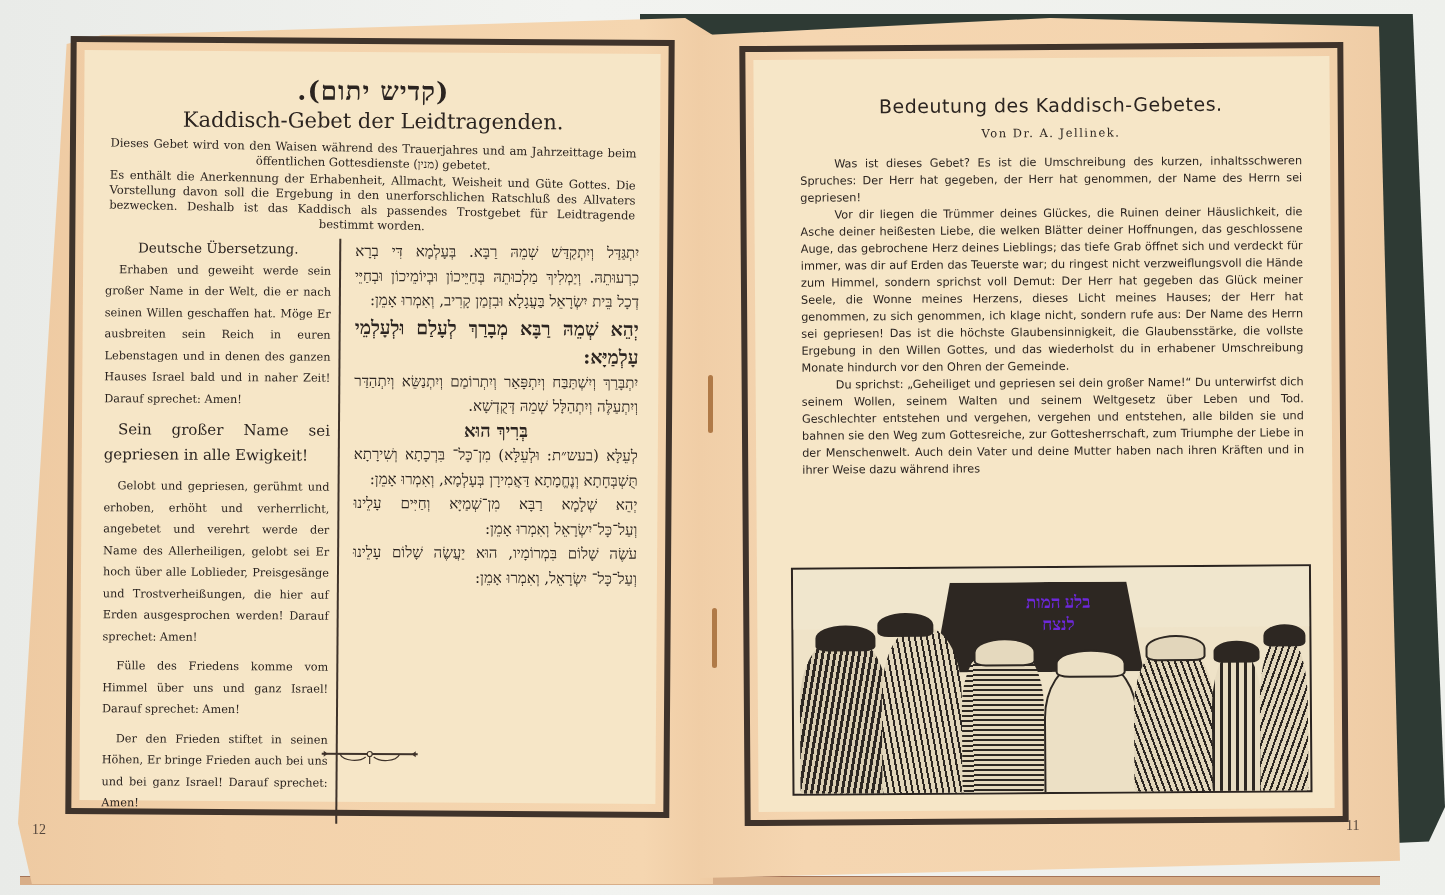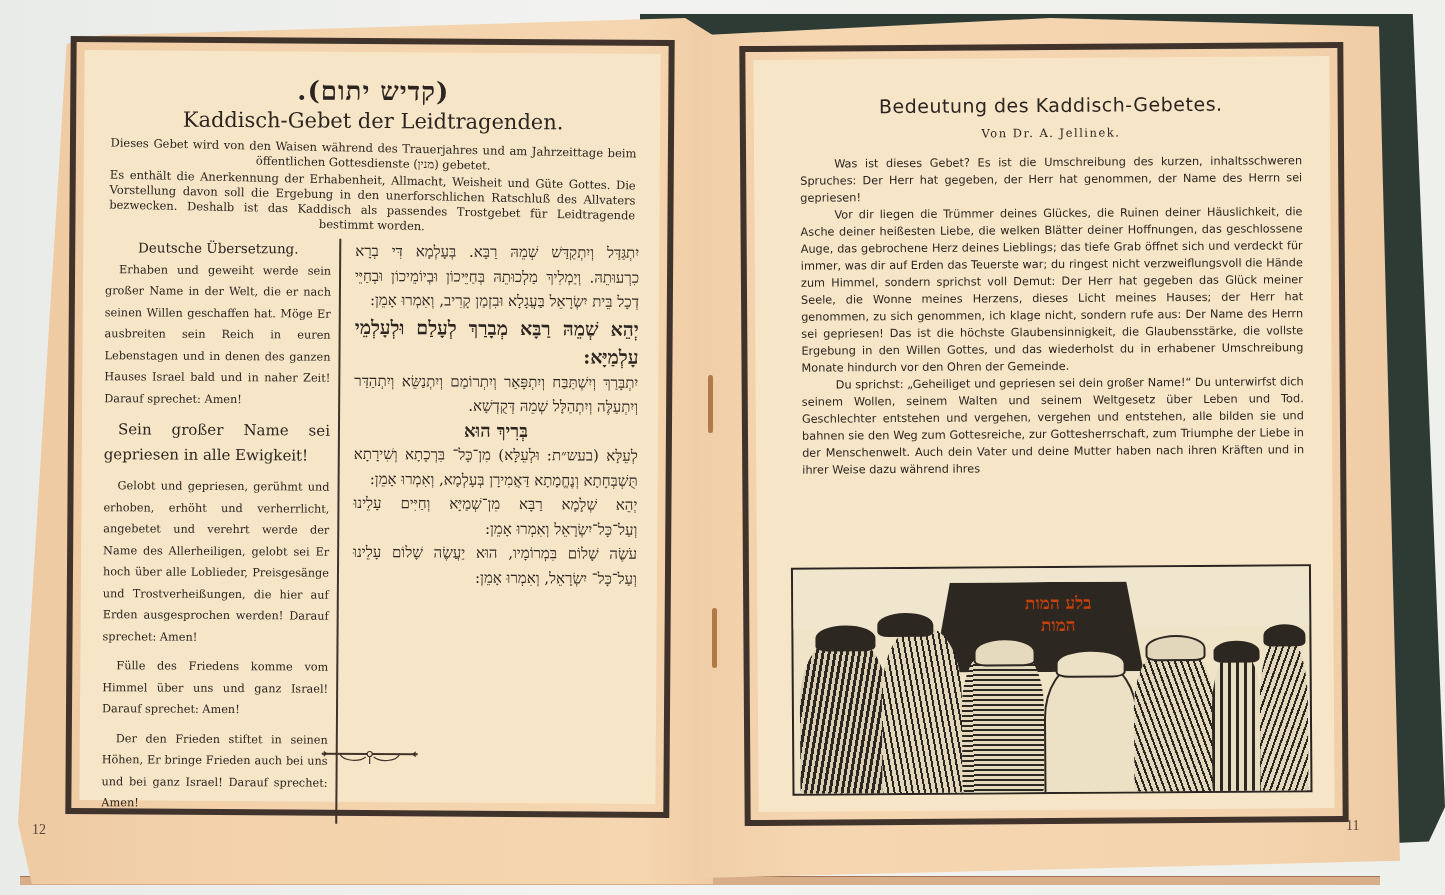--- a/index.html
+++ b/index.html
@@ -72,22 +72,22 @@
   .illustration {
     position: absolute; left: 34px; top: 508px; width: 516px; height: 224px;
     border: 2px solid #2b2420; background: #efe3c8; overflow: hidden;
   }
   .illus-sky { position: absolute; left: 0; top: 0; right: 0; height: 60px; background: #f0e6cd; }
   .coffin {
     position: absolute; left: 140px; top: 14px; width: 210px; height: 90px; background: #2d2722;
     clip-path: polygon(8% 0, 92% 0, 100% 100%, 0 100%);
   }
   .coffin-text {
-    position: absolute; left: 200px; top: 24px; width: 130px; color: #c2410c; direction: rtl;
-    font-size: 17px; font-weight: bold; text-align: center; line-height: 22px;
+    position: absolute; left: 200px; top: 24px; width: 130px; color: #6d28d9; direction: rtl;
+    font-size: 17px; font-weight: bold; text-align: center; line-height: 22px; font-family: Liberation Serif, serif;
   }
   .figure { position: absolute; border-radius: 40% 40% 8% 8%; }
   .hat { position: absolute; background: #2d2722; border-radius: 50% 50% 20% 20%; }
   .page-num { position: absolute; font-family: "Liberation Serif", serif; font-size: 14px; color: #55473d; }
 </style>
 </head>
 <body>
 
 <div class="cover"></div>
 <div class="page-edge"></div>
@@ -145,21 +145,21 @@
         <p>Was ist dieses Gebet? Es ist die Umschreibung des kurzen, inhaltsschweren Spruches: Der Herr hat gegeben, der Herr hat genommen, der Name des Herrn sei gepriesen!</p>
         <p>Vor dir liegen die Trümmer deines Glückes, die Ruinen deiner Häuslichkeit, die Asche deiner heißesten Liebe, die welken Blätter deiner Hoffnungen, das geschlossene Auge, das gebrochene Herz deines Lieblings; das tiefe Grab öffnet sich und verdeckt für immer, was dir auf Erden das Teuerste war; du ringest nicht verzweiflungsvoll die Hände zum Himmel, sondern sprichst voll Demut: Der Herr hat gegeben das Glück meiner Seele, die Wonne meines Herzens, dieses Licht meines Hauses; der Herr hat genommen, zu sich genommen, ich klage nicht, sondern rufe aus: Der Name des Herrn sei gepriesen! Das ist die höchste Glaubensinnigkeit, die Glaubensstärke, die vollste Ergebung in den Willen Gottes, und das wiederholst du in erhabener Umschreibung Monate hindurch vor den Ohren der Gemeinde.</p>
         <p>Du sprichst: „Geheiliget und gepriesen sei dein großer Name!“ Du unterwirfst dich seinem Wollen, seinem Walten und seinem Weltgesetz über Leben und Tod. Geschlechter entstehen und vergehen, vergehen und entstehen, alle bilden sie und bahnen sie den Weg zum Gottesreiche, zur Gottesherrschaft, zum Triumphe der Liebe in der Menschenwelt. Auch dein Vater und deine Mutter haben nach ihren Kräften und in ihrer Weise dazu während ihres</p>
       </div>
     </div>
     <div class="illustration">
       <div class="illus-sky"></div>
       <div class="coffin"></div>
       <div class="coffin-text">
         <div>בלע המות</div>
-        <div>המות</div>
+        <div>לנצח</div>
       </div>
 
       <div class="figure" style="left:6px; top:70px; width:88px; height:160px; background:repeating-linear-gradient(100deg,#2d2722 0 3px,#d9cdb2 3px 6px);"></div>
       <div class="hat" style="left:22px; top:56px; width:60px; height:26px;"></div>
       <div class="figure" style="left:88px; top:60px; width:80px; height:170px; background:repeating-linear-gradient(80deg,#2d2722 0 2px,#e2d6bb 2px 6px);"></div>
       <div class="hat" style="left:84px; top:44px; width:56px; height:24px;"></div>
       <div class="figure" style="left:168px; top:78px; width:82px; height:150px; background:repeating-linear-gradient(0deg,#2d2722 0 2px,#e5d9be 2px 5px);"></div>
       <div class="hat" style="left:180px; top:70px; width:58px; height:24px; background:#e5d9be; border:2px solid #2d2722;"></div>
       <div class="figure" style="left:250px; top:95px; width:90px; height:135px; background:#ece0c5; border:2px solid #2d2722;"></div>
       <div class="hat" style="left:262px; top:82px; width:66px; height:24px; background:#ece0c5; border:2px solid #2d2722;"></div>

